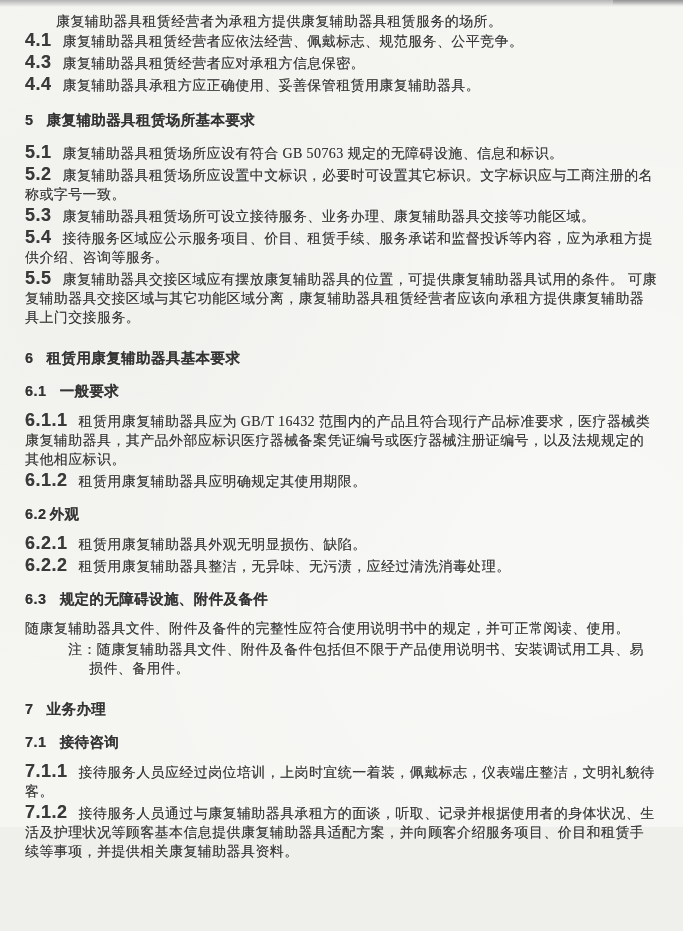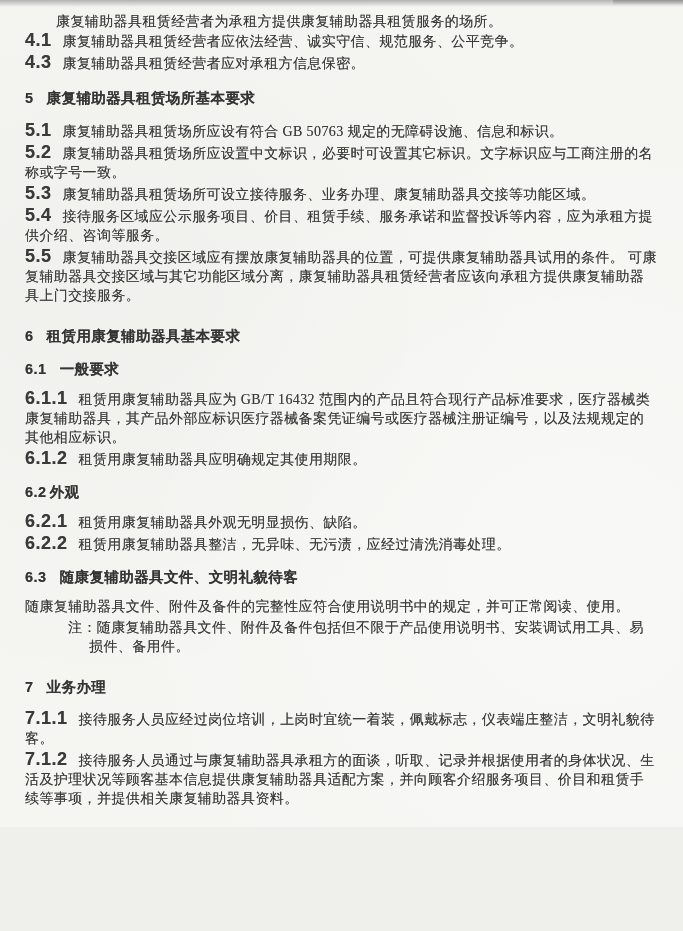--- a/index.html
+++ b/index.html
@@ -65,40 +65,42 @@
 </style>
 </head>
 <body>
 
 <div class="page">
   <div class="scan-top"></div>
   <div class="scan-top-corner"></div>
 
   <p class="body intro">康复辅助器具租赁经营者为承租方提供康复辅助器具租赁服务的场所。</p>
 
-  <p class="body item"><span class="num">4.1</span><span>康复辅助器具租赁经营者应依法经营、诚实守信、规范服务、公平竞争。</span></p>
+  <p class="body item"><span class="num">4.1</span><span>康复辅助器具租赁经营者应依法经营、佩戴标志、规范服务、公平竞争。</span></p>
   <p class="body item"><span class="num">4.3</span><span>康复辅助器具租赁经营者应对承租方信息保密。</span></p>
+  <p class="body item"><span class="num">4.4</span><span>康复辅助器具承租方应正确使用、妥善保管租赁用康复辅助器具。</span></p>
 
   <p class="h h-sec"><span class="hnum">5</span><span>康复辅助器具租赁场所基本要求</span></p>
   <p class="body item"><span class="num">5.1</span><span>康复辅助器具租赁场所应设有符合 GB 50763 规定的无障碍设施、信息和标识。</span></p>
   <p class="body item"><span class="num">5.2</span><span>康复辅助器具租赁场所应设置中文标识，必要时可设置其它标识。文字标识应与工商注册的名称或字号一致。</span></p>
   <p class="body item"><span class="num">5.3</span><span>康复辅助器具租赁场所可设立接待服务、业务办理、康复辅助器具交接等功能区域。</span></p>
   <p class="body item"><span class="num">5.4</span><span>接待服务区域应公示服务项目、价目、租赁手续、服务承诺和监督投诉等内容，应为承租方提供介绍、咨询等服务。</span></p>
   <p class="body item"><span class="num">5.5</span><span>康复辅助器具交接区域应有摆放康复辅助器具的位置，可提供康复辅助器具试用的条件。 可康复辅助器具交接区域与其它功能区域分离，康复辅助器具租赁经营者应该向承租方提供康复辅助器具上门交接服务。</span></p>
 
   <p class="h h-sec mt-lg"><span class="hnum">6</span><span>租赁用康复辅助器具基本要求</span></p>
 
   <p class="h h-sub"><span class="hnum">6.1</span><span>一般要求</span></p>
   <p class="body item"><span class="num">6.1.1</span><span>租赁用康复辅助器具应为 GB/T 16432 范围内的产品且符合现行产品标准要求，医疗器械类康复辅助器具，其产品外部应标识医疗器械备案凭证编号或医疗器械注册证编号，以及法规规定的其他相应标识。</span></p>
   <p class="body item"><span class="num">6.1.2</span><span>租赁用康复辅助器具应明确规定其使用期限。</span></p>
 
   <p class="h h-sub mt-md"><span class="hnum hnum-tight">6.2</span><span>外观</span></p>
   <p class="body item"><span class="num">6.2.1</span><span>租赁用康复辅助器具外观无明显损伤、缺陷。</span></p>
   <p class="body item"><span class="num">6.2.2</span><span>租赁用康复辅助器具整洁，无异味、无污渍，应经过清洗消毒处理。</span></p>
 
-  <p class="h h-sub mt-md"><span class="hnum">6.3</span><span>随康复辅助器具文件、文明礼貌待客</span></p>
+  <p class="h h-sub mt-md"><span class="hnum">6.3</span><span>规定的无障碍设施、附件及备件</span></p>
   <p class="body item">随康复辅助器具文件、附件及备件的完整性应符合使用说明书中的规定，并可正常阅读、使用。</p>
   <p class="body note"><span>注：</span><span>随康复辅助器具文件、附件及备件包括但不限于产品使用说明书、安装调试用工具、易损件、备用件。</span></p>
 
   <p class="h h-sec mt-lg mb-md"><span class="hnum">7</span><span>业务办理</span></p>
+  <p class="h h-sub mt-md"><span class="hnum">7.1</span><span>接待咨询</span></p>
   <p class="body item"><span class="num">7.1.1</span><span>接待服务人员应经过岗位培训，上岗时宜统一着装，佩戴标志，仪表端庄整洁，文明礼貌待客。</span></p>
   <p class="body item"><span class="num">7.1.2</span><span>接待服务人员通过与康复辅助器具承租方的面谈，听取、记录并根据使用者的身体状况、生活及护理状况等顾客基本信息提供康复辅助器具适配方案，并向顾客介绍服务项目、价目和租赁手续等事项，并提供相关康复辅助器具资料。</span></p>
 </div>
 
 </body></html>

